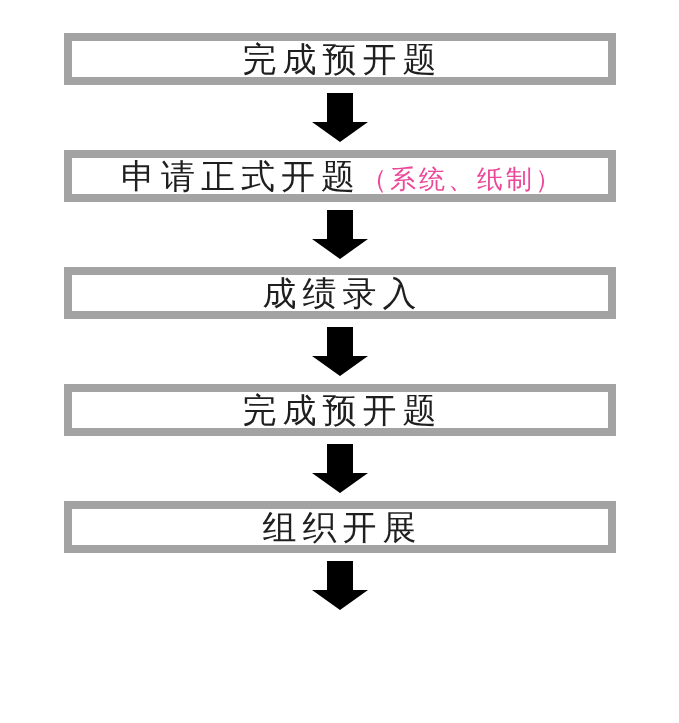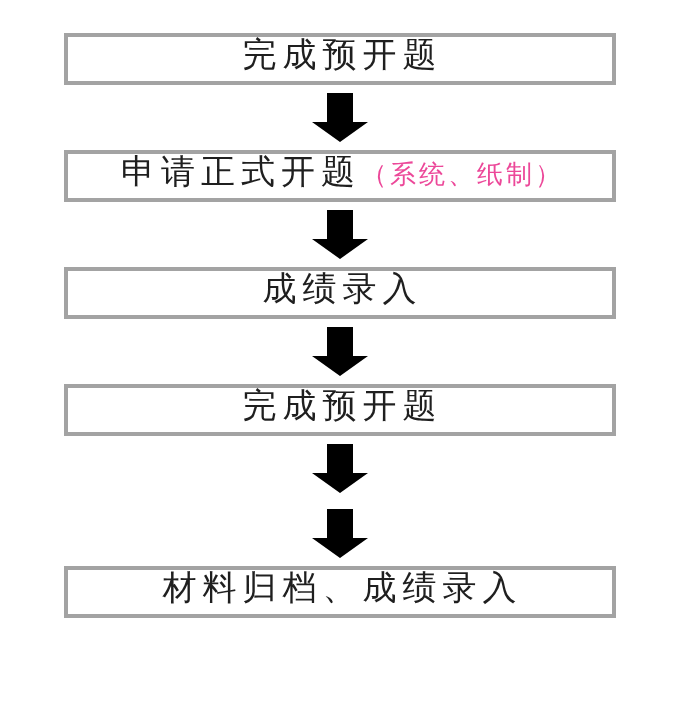--- a/index.html
+++ b/index.html
@@ -17,23 +17,24 @@
   .flow {
     display: flex;
     flex-direction: column;
     align-items: center;
     padding-top: 33px;
   }
   .node {
     box-sizing: border-box;
     width: 552px;
     height: 52px;
-    border: 4px solid #a3a3a3;
+    border: 8px solid #a3a3a3;
     background: #ffffff;
     display: flex;
+    align-items: center;
     justify-content: center;
     flex: 0 0 auto;
   }
   .node-label {
     font-size: 34px;
     letter-spacing: 6px;
     color: #1f1f1f;
     white-space: nowrap;
     line-height: 1;
     transform: translateX(3px); 
@@ -94,25 +95,25 @@
     <div class="node">
       <span class="node-label">完成预开题</span>
     </div>
 
     <div class="connector">
       <svg width="56" height="49" viewBox="0 0 56 49">
         <polygon points="15,0 41,0 41,29 56,29 28,49 0,29 15,29" fill="#000000"></polygon>
       </svg>
     </div>
 
+    <div class="node">
+      <span class="node-label">组织开展</span>
+    </div>
 
     <div class="connector">
       <svg width="56" height="49" viewBox="0 0 56 49">
         <polygon points="15,0 41,0 41,29 56,29 28,49 0,29 15,29" fill="#000000"></polygon>
       </svg>
     </div>
 
-    <div class="node">
-      <span class="node-label">材料归档、成绩录入</span>
-    </div>
 
   </div>
 </div>
 
 </body></html>

